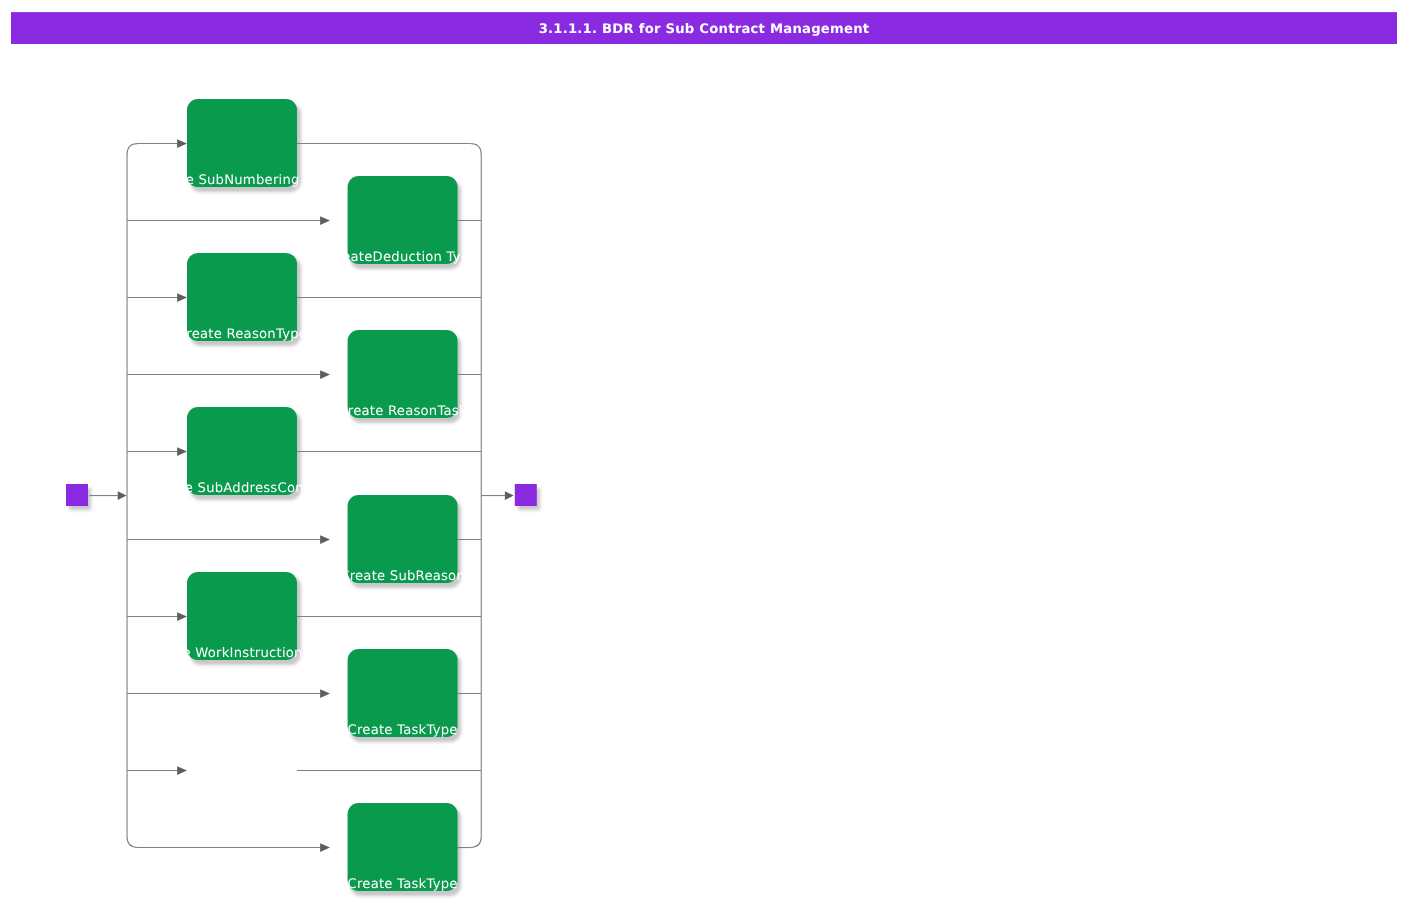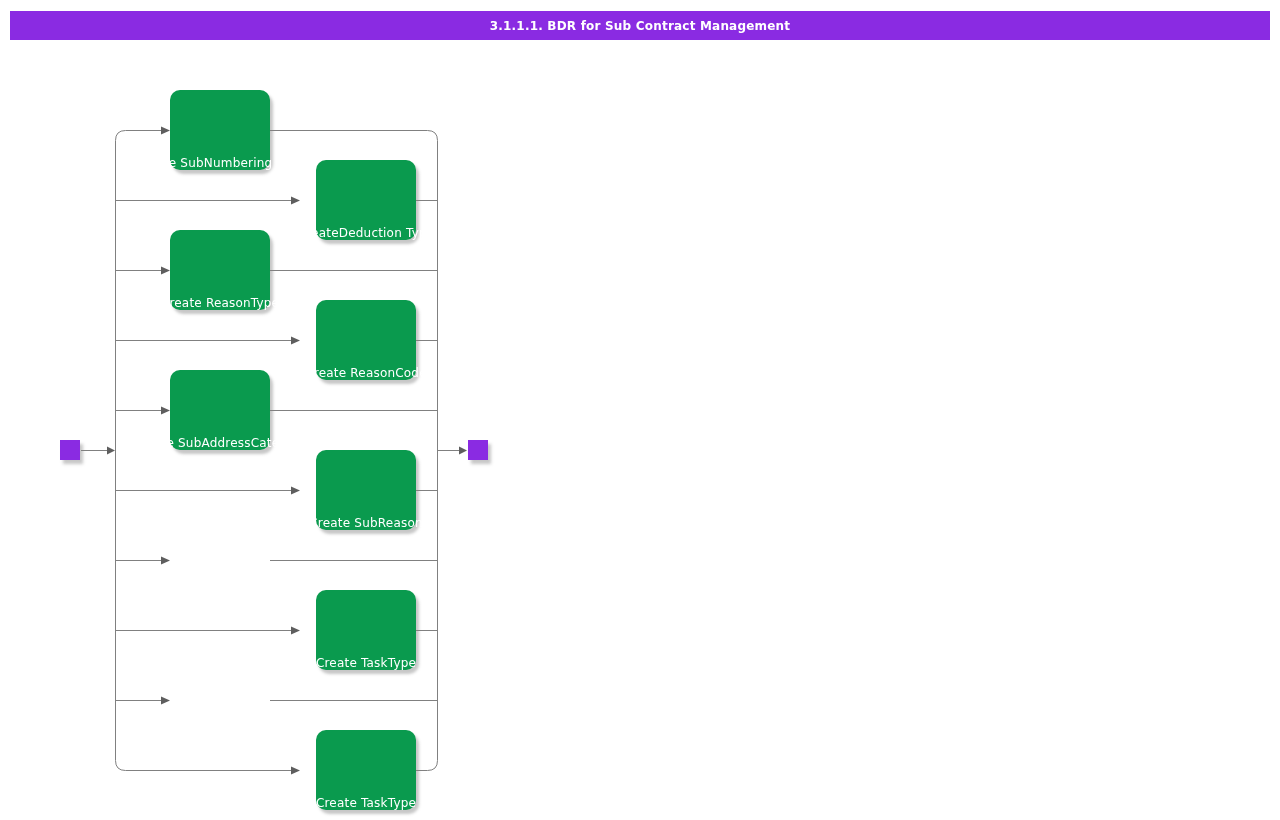--- a/index.html
+++ b/index.html
@@ -152,36 +152,41 @@
   </div>
 
   <div class="activity col-left" style="top:230px">
     <span class="ln">Create Reason</span>
     <span class="ln">Type</span>
     <span class="ln"></span>
   </div>
 
   <div class="activity col-right" style="top:300px">
     <span class="ln">Create Reason</span>
-    <span class="ln">Code</span>
+    <span class="ln">Task</span>
     <span class="ln"></span>
   </div>
 
   <div class="activity col-left" style="top:370px">
     <span class="ln">Create Sub</span>
     <span class="ln">Address</span>
-    <span class="ln">Category</span>
+    <span class="ln">Contract</span>
   </div>
 
   <div class="activity col-right" style="top:450px">
     <span class="ln">Create Sub</span>
     <span class="ln">Reason</span>
     <span class="ln"></span>
   </div>
 
+  <div class="activity col-left" style="top:520px">
+    <span class="ln">Create Work</span>
+    <span class="ln">Instruction Type</span>
+    <span class="ln"></span>
+  </div>
 
   <div class="activity col-right" style="top:590px">
     <span class="ln">Create Task</span>
     <span class="ln">Type</span>
     <span class="ln"></span>
   </div>
 
 
   <div class="activity col-right" style="top:730px">
     <span class="ln">Create Task</span>

